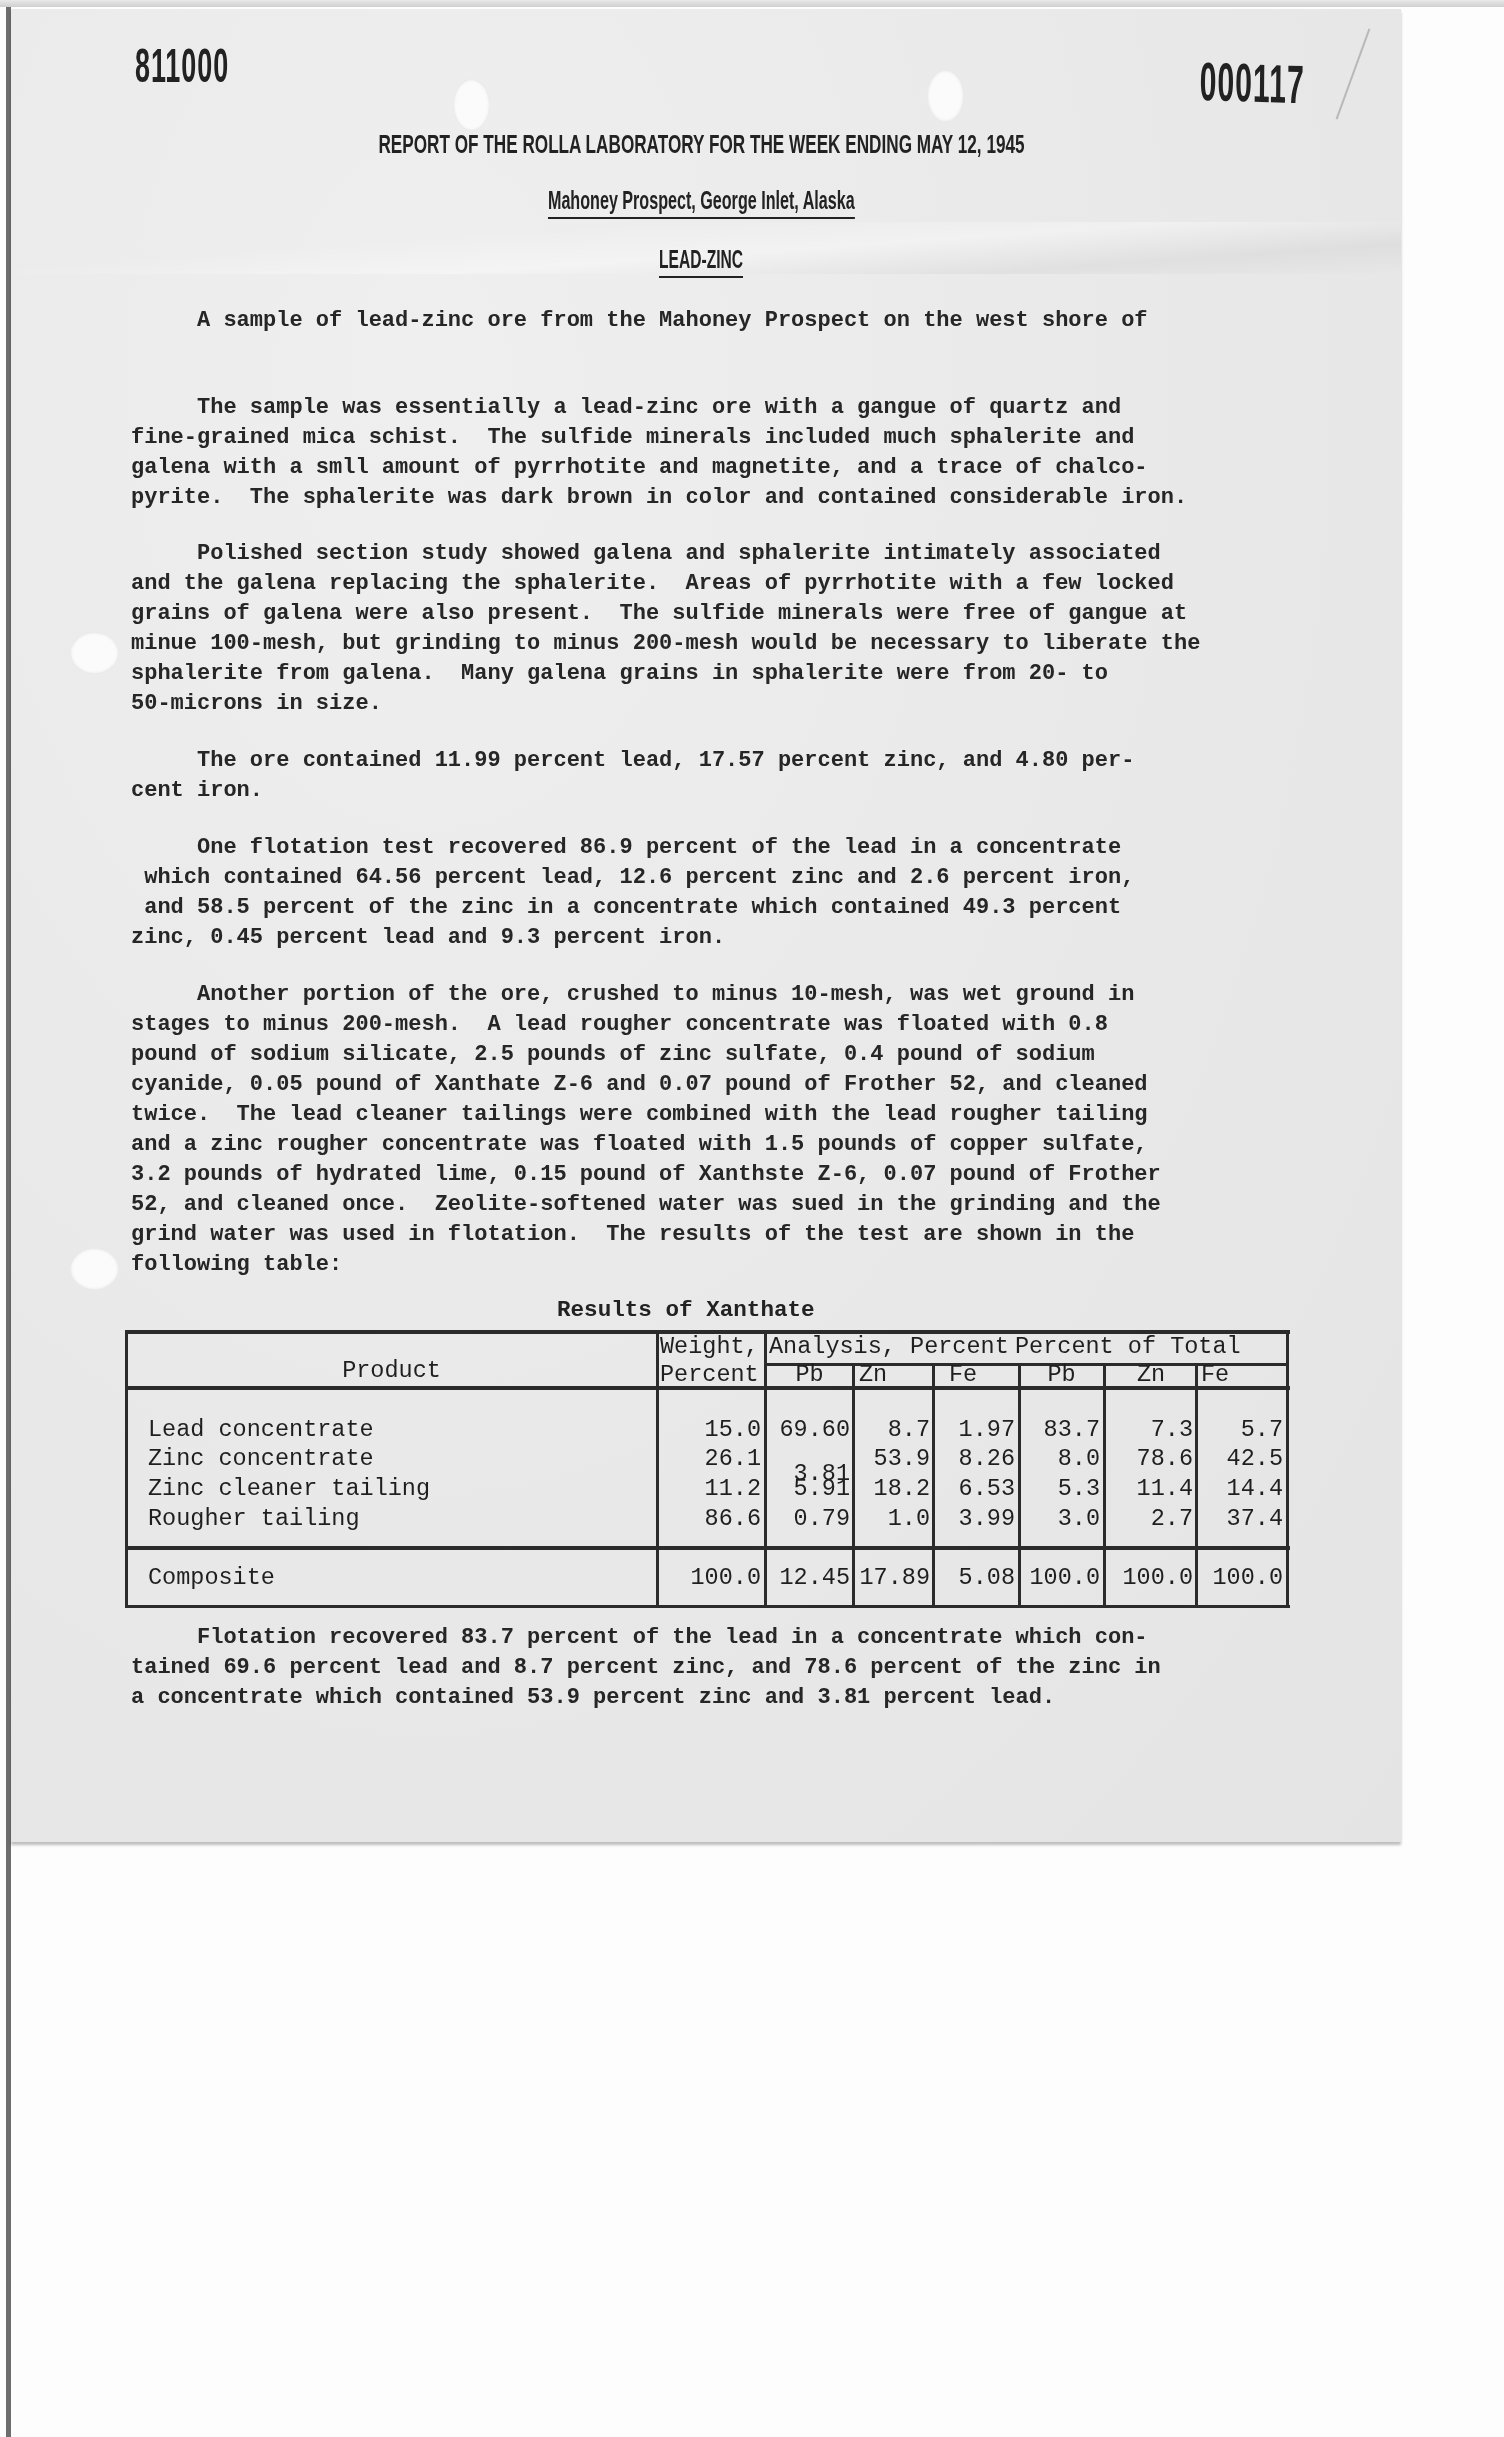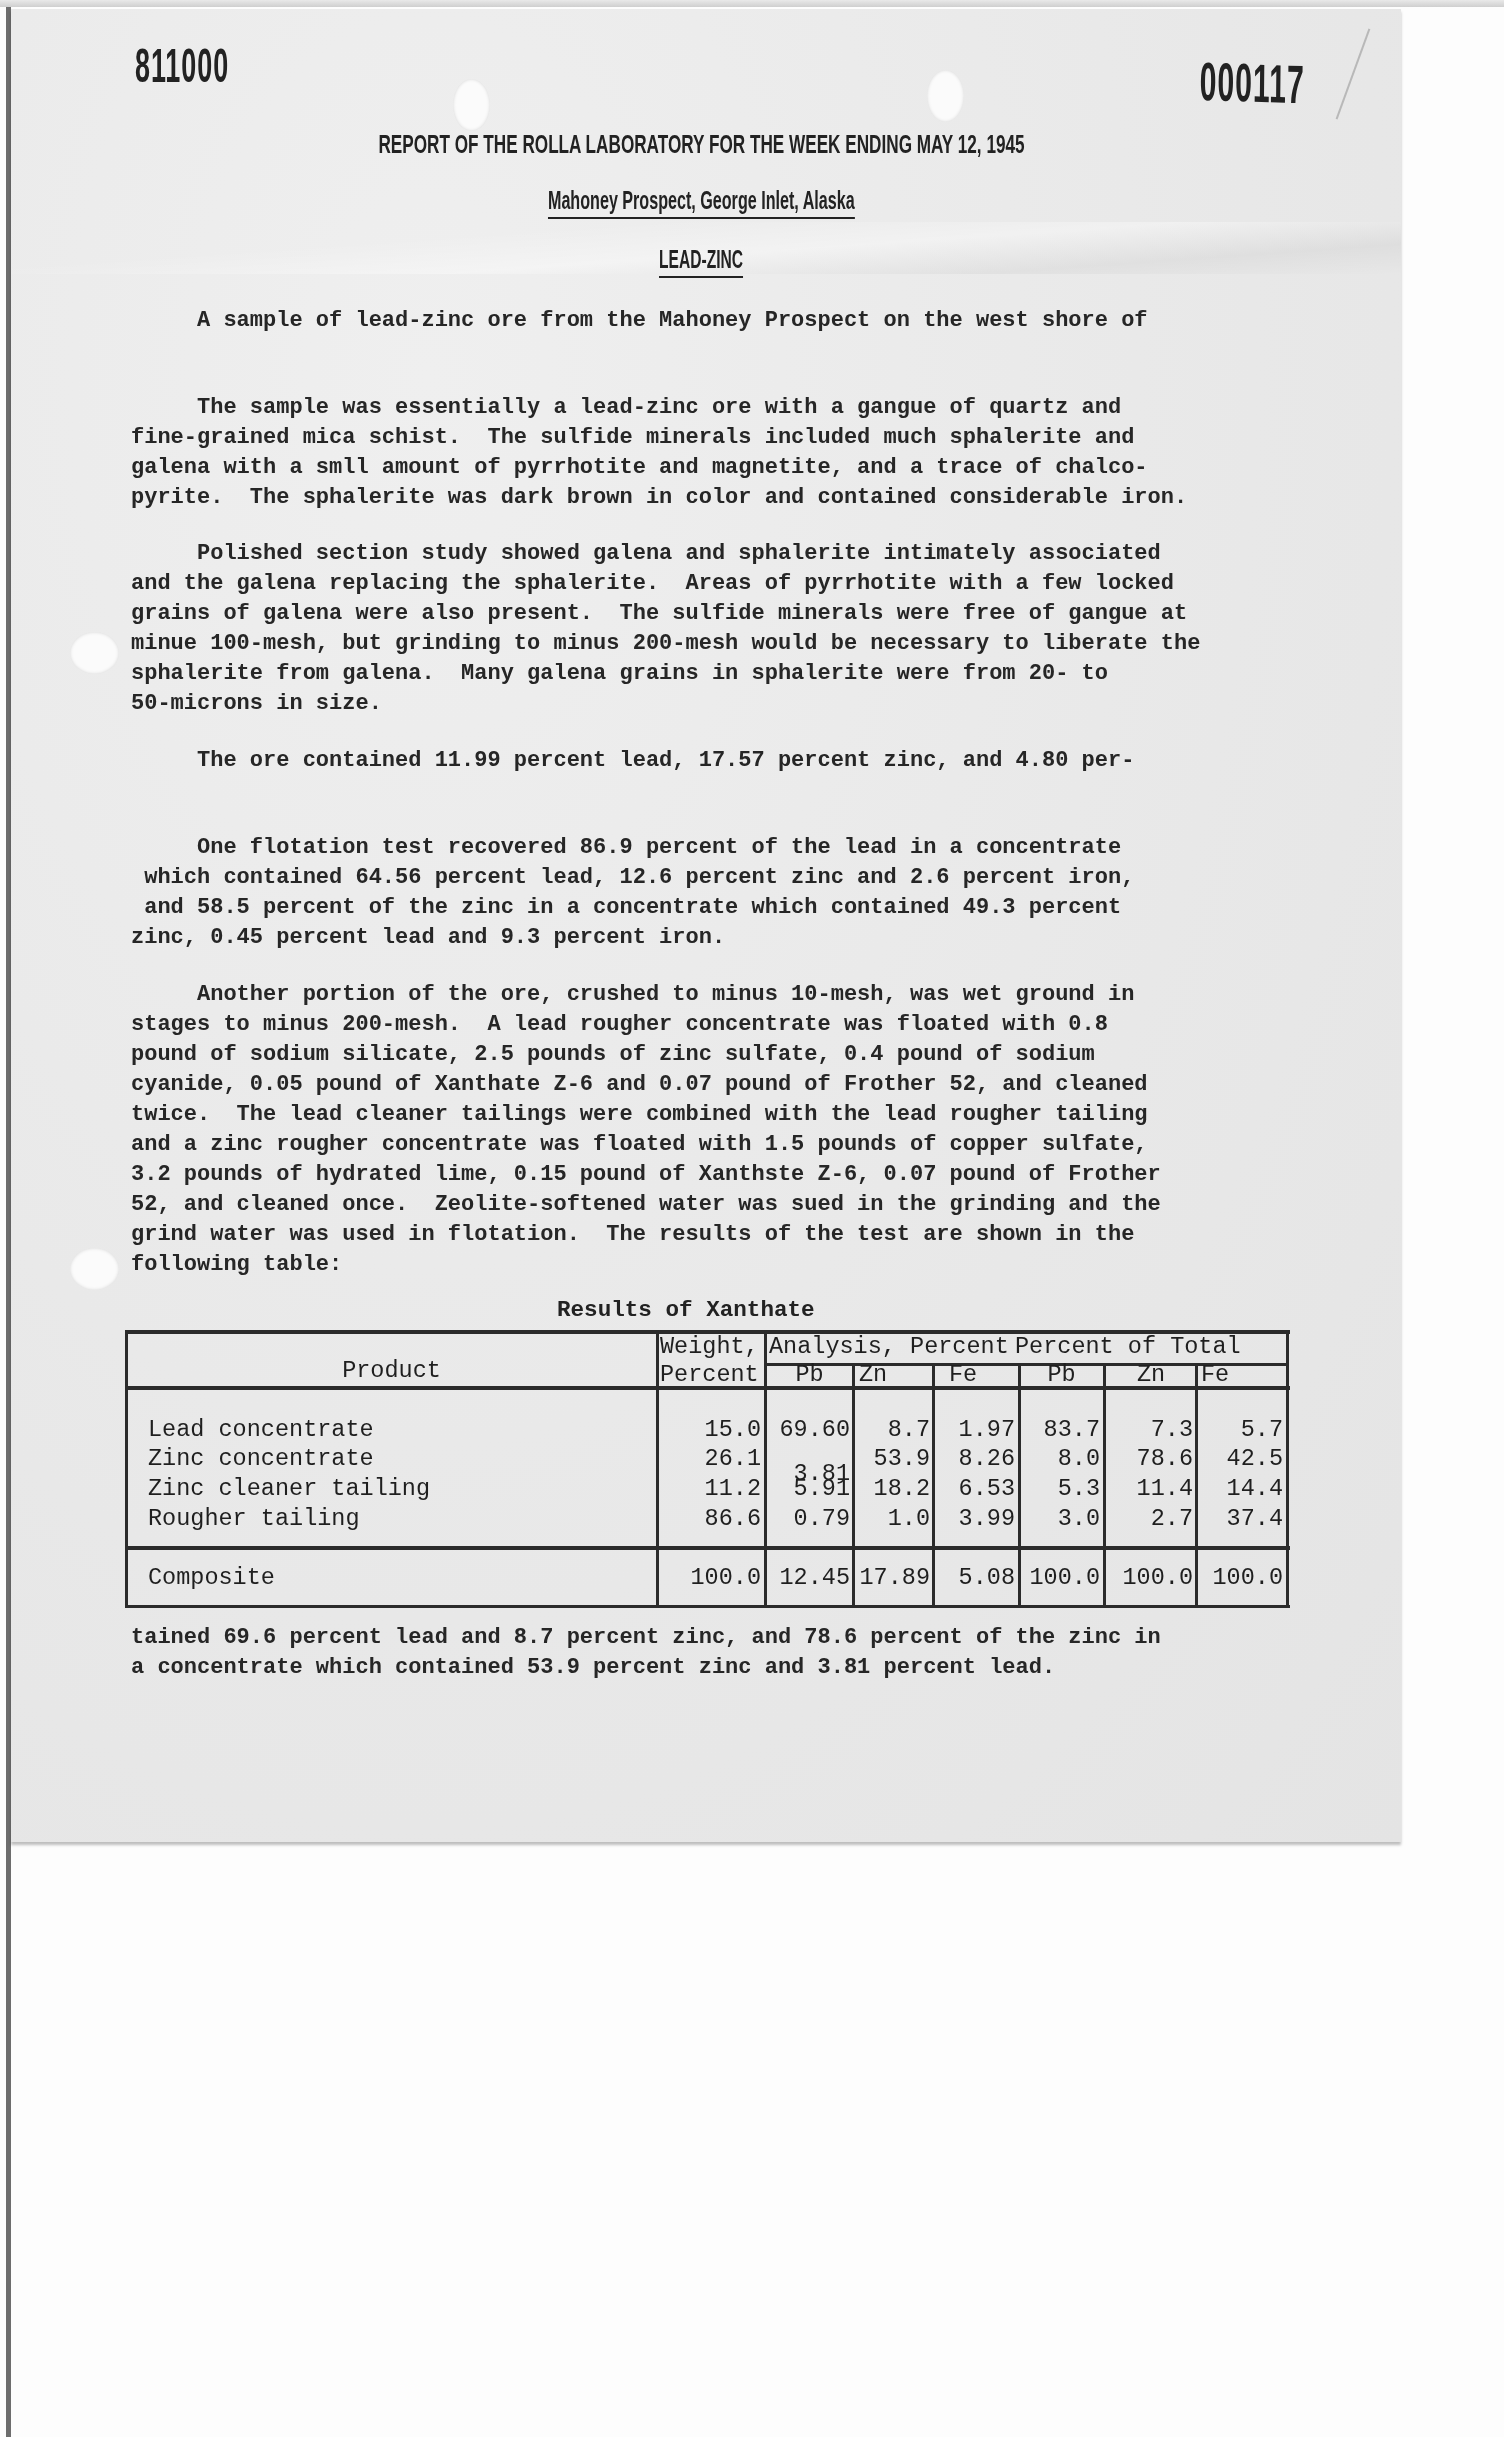--- a/index.html
+++ b/index.html
@@ -88,24 +88,24 @@
 <div class="stamp right">000117</div>
 
 <div class="heading h-title"><span>REPORT OF THE ROLLA LABORATORY FOR THE WEEK ENDING MAY 12, 1945</span></div>
 <div class="heading h-sub"><span>Mahoney Prospect, George Inlet, Alaska</span></div>
 <div class="heading h-topic"><span>LEAD-ZINC</span></div>
 
 <div id="paragraphs">
     <div class="para" style="top: 306px;"><span class="line">     A sample of lead-zinc ore from the Mahoney Prospect on the west shore of</span></div>
     <div class="para" style="top: 393px;"><span class="line">     The sample was essentially a lead-zinc ore with a gangue of quartz and</span><span class="line">fine-grained mica schist.  The sulfide minerals included much sphalerite and</span><span class="line">galena with a smll amount of pyrrhotite and magnetite, and a trace of chalco-</span><span class="line">pyrite.  The sphalerite was dark brown in color and contained considerable iron.</span></div>
     <div class="para" style="top: 539px;"><span class="line">     Polished section study showed galena and sphalerite intimately associated</span><span class="line">and the galena replacing the sphalerite.  Areas of pyrrhotite with a few locked</span><span class="line">grains of galena were also present.  The sulfide minerals were free of gangue at</span><span class="line">minue 100-mesh, but grinding to minus 200-mesh would be necessary to liberate the</span><span class="line">sphalerite from galena.  Many galena grains in sphalerite were from 20- to</span><span class="line">50-microns in size.</span></div>
-    <div class="para" style="top: 746px;"><span class="line">     The ore contained 11.99 percent lead, 17.57 percent zinc, and 4.80 per-</span></div>
+    <div class="para" style="top: 746px;"><span class="line">     The ore contained 11.99 percent lead, 17.57 percent zinc, and 4.80 per-</span><span class="line">cent iron.</span></div>
     <div class="para" style="top: 833px;"><span class="line">     One flotation test recovered 86.9 percent of the lead in a concentrate</span><span class="line"> which contained 64.56 percent lead, 12.6 percent zinc and 2.6 percent iron,</span><span class="line"> and 58.5 percent of the zinc in a concentrate which contained 49.3 percent</span><span class="line">zinc, 0.45 percent lead and 9.3 percent iron.</span></div>
     <div class="para" style="top: 980px;"><span class="line">     Another portion of the ore, crushed to minus 10-mesh, was wet ground in</span><span class="line">stages to minus 200-mesh.  A lead rougher concentrate was floated with 0.8</span><span class="line">pound of sodium silicate, 2.5 pounds of zinc sulfate, 0.4 pound of sodium</span><span class="line">cyanide, 0.05 pound of Xanthate Z-6 and 0.07 pound of Frother 52, and cleaned</span><span class="line">twice.  The lead cleaner tailings were combined with the lead rougher tailing</span><span class="line">and a zinc rougher concentrate was floated with 1.5 pounds of copper sulfate,</span><span class="line">3.2 pounds of hydrated lime, 0.15 pound of Xanthste Z-6, 0.07 pound of Frother</span><span class="line">52, and cleaned once.  Zeolite-softened water was sued in the grinding and the</span><span class="line">grind water was used in flotation.  The results of the test are shown in the</span><span class="line">following table:</span></div>
-    <div class="para" style="top: 1623px;"><span class="line">tained 69.6 percent lead and 8.7 percent zinc, and 78.6 percent of the zinc in</span><span class="line">a concentrate which contained 53.9 percent zinc and 3.81 percent lead.</span></div>
+    <div class="para" style="top: 1623px;"><span class="line">     Flotation recovered 83.7 percent of the lead in a concentrate which con-</span><span class="line">tained 69.6 percent lead and 8.7 percent zinc, and 78.6 percent of the zinc in</span><span class="line">a concentrate which contained 53.9 percent zinc and 3.81 percent lead.</span></div>
   </div>
 
 <div class="tbl-title">Results of Xanthate</div>
 
 <div class="tbl" id="table">
 
   <div class="hl" style="left:125px; top:1330px; width:1165px; height:3.5px;"></div>
   <div class="hl" style="left:764px; top:1363px; width:522px; height:2.6px;"></div>
   <div class="hl" style="left:125px; top:1386px; width:1165px; height:3.5px;"></div>
   <div class="hl" style="left:125px; top:1546px; width:1165px; height:3.5px;"></div>

